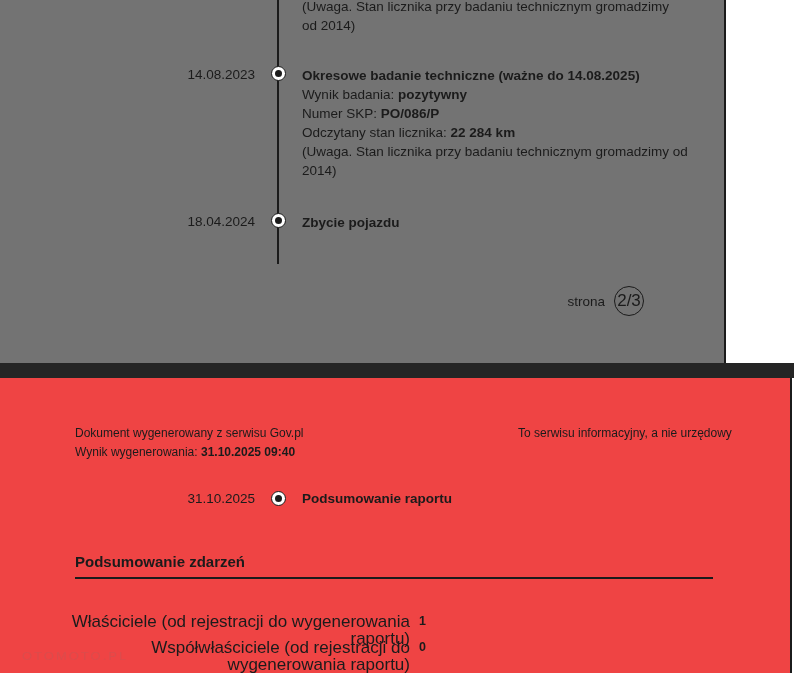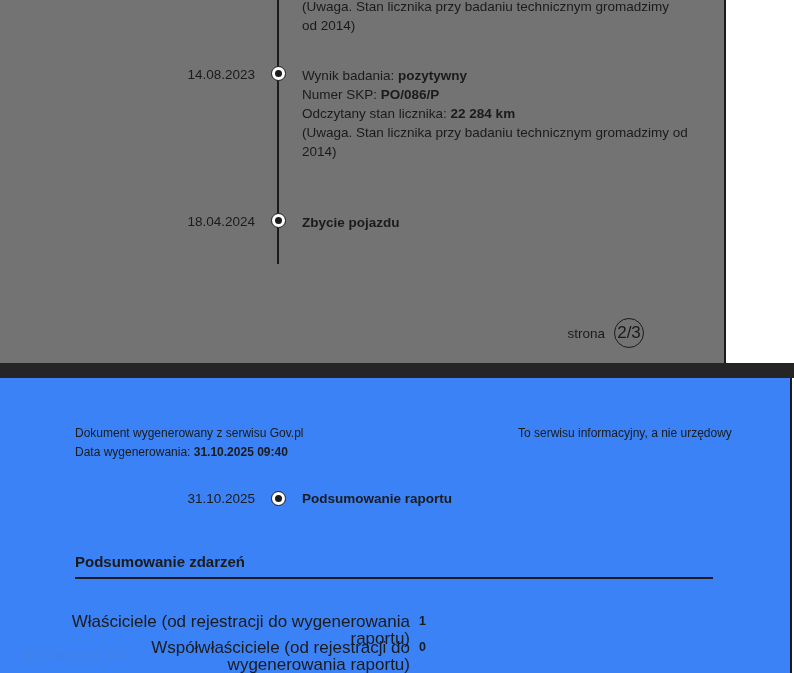--- a/index.html
+++ b/index.html
@@ -111,21 +111,20 @@
   }
 
   
   .page-badge-wrap {
     position: absolute;
     right: 80px;
     top: 286px;
     display: flex;
     align-items: center;
     gap: 9px;
-    margin-top: 32px;
   }
   .page-badge-label {
     font-size: 13.5px;
     color: #1b1b1b;
   }
   .page-badge {
     width: 30px;
     height: 30px;
     border: 1.8px solid #1b1b1b;
     border-radius: 50%;
@@ -147,21 +146,21 @@
     background: #252525;
   }
 
   
   .page-lower {
     position: absolute;
     left: 0;
     top: 378px;
     width: 792px;
     height: 295px;
-    background: #3b82f6;
+    background: #ef4444;
     border-right: 2px solid #1b1b1b;
     box-sizing: border-box;
     overflow: hidden;
   }
 
   .doc-footer-left {
     position: absolute;
     left: 75px;
     top: 46px;
     font-size: 12px;
@@ -275,20 +274,21 @@
 
 <div class="page-upper">
 
   <div class="rail"></div>
 
   <div class="top-note">(Uwaga. Stan licznika przy badaniu technicznym gromadzimy od 2014)</div>
 
   <div class="event" style="left:277px; top:66px;">
     <div class="date">14.08.2023</div>
     <div class="body">
+      <p class="title">Okresowe badanie techniczne (ważne do 14.08.2025)</p>
       <p class="line">
         <span>Wynik badania:</span>
         <b>pozytywny</b>
       </p>
       <p class="line">
         <span>Numer SKP:</span>
         <b>PO/086/P</b>
       </p>
       <p class="line">
         <span>Odczytany stan licznika:</span>
@@ -314,21 +314,21 @@
 
 </div>
 
 <div class="separator"></div>
 
 <div class="page-lower">
 
   <div class="doc-footer-left">
     <div>Dokument wygenerowany z serwisu Gov.pl</div>
     <div>
-      <span>Data wygenerowania:</span>
+      <span>Wynik wygenerowania:</span>
       <b>31.10.2025 09:40</b>
     </div>
   </div>
 
   <div class="doc-footer-right">To serwisu informacyjny, a nie urzędowy</div>
 
   <div class="gen-event">
     <div class="date">31.10.2025</div>
     <div class="marker"></div>
     <div class="title">Podsumowanie raportu</div>

